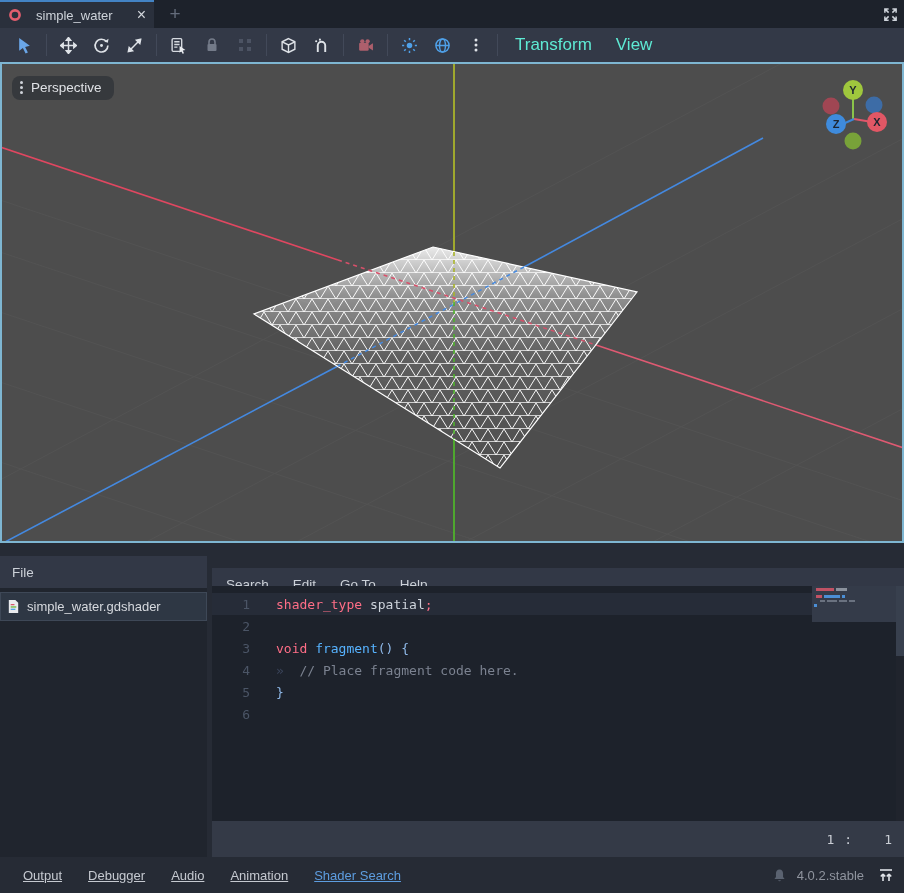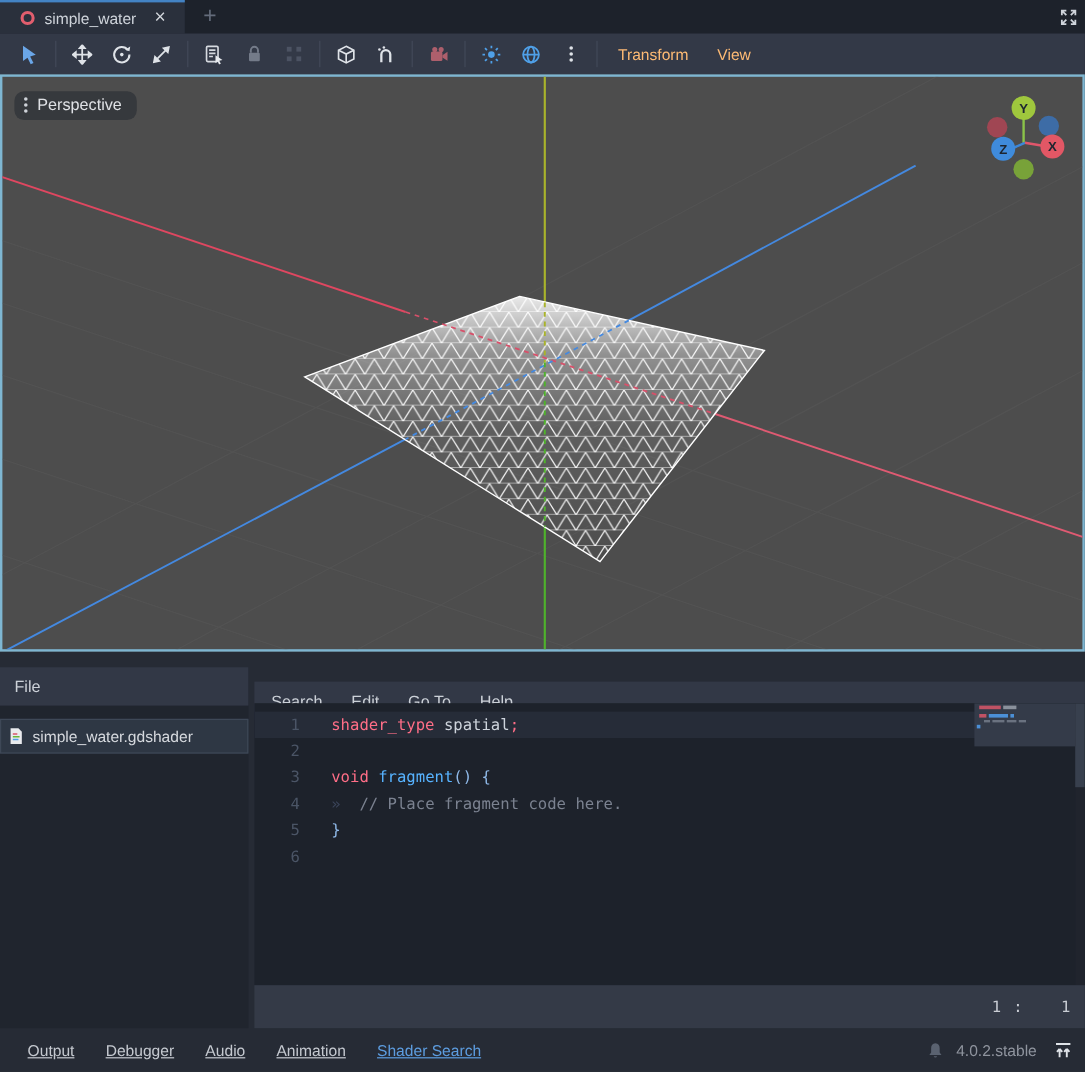--- a/index.html
+++ b/index.html
@@ -2,48 +2,48 @@
 <html><head>
 <meta charset="utf-8">
 <style>
   * { margin:0; padding:0; box-sizing:border-box; }
   html,body { width:904px; height:893px; overflow:hidden; background:#262b35;
     font-family:"Liberation Sans", sans-serif; -webkit-font-smoothing:antialiased; }
 
   
   .tabbar { position:absolute; top:0; left:0; right:0; height:28px; background:#1d222b; }
   .scene-tab { position:absolute; left:0; top:0; width:154px; height:28px; background:#2a303c;
-    border-top:2px solid #4383c4; display:flex; align-items:center; padding:0 16px; gap:7px; }
+    border-top:2px solid #4383c4; display:flex; align-items:center; padding:0 8px; gap:14px; }
   .scene-tab .label { color:#ced3da; font-size:13px; flex:1; white-space:nowrap; overflow:hidden; }
   .tab-close { color:#d4d8de; font-size:16px; line-height:1; cursor:default; }
   .new-tab { position:absolute; left:163px; top:0; width:24px; height:28px; color:#646c7b;
     font-size:19px; display:flex; align-items:center; justify-content:center; }
   .expand-btn { position:absolute; right:5px; top:5px; width:18px; height:18px; display:flex; align-items:center; justify-content:center; }
 
   
   .toolbar { position:absolute; top:28px; left:0; right:0; height:34px; background:#333947;
     display:flex; align-items:center; padding-left:8px; }
   .tbtn { width:33px; height:26px; display:flex; align-items:center; justify-content:center; border-radius:3px; }
   .sep { width:1px; height:22px; background:#424959; margin:0 5px; }
-  .tmenu { color:#fdba74; font-size:13px; padding:0 12px; height:26px; display:flex; align-items:center; }
+  .tmenu { color:#5eead4; font-size:17px; padding:0 12px; height:26px; display:flex; align-items:center; }
 
   
   .viewport { position:absolute; top:62px; left:0; width:904px; height:481px;
     background:#4d4d4d; border:2px solid #7eb6d2; }
   .viewport svg { position:absolute; inset:0; width:100%; height:100%; }
   .persp-pill { position:absolute; left:10px; top:12px; background:#36393d; border-radius:8px;
     display:flex; align-items:center; gap:8px; padding:4px 12px 5px 8px; color:#dfe1e5; font-size:13.5px; }
   .vdots { display:flex; flex-direction:column; gap:2px; }
   .vdots i { width:3px; height:3px; border-radius:50%; background:#cfd3d9; }
 
   
   .file-panel { position:absolute; top:556px; left:0; width:207px; height:301px; background:#20252e; }
   .panel-menu-row { height:32px; background:#323846; display:flex; align-items:center; color:#ccd1d8; font-size:13.5px; }
   .file-panel .panel-menu-row { padding-left:12px; }
-  .file-item { margin-top:11px; height:29px; background:#2e3744; border:1px solid #3e4857;
+  .file-item { margin-top:4px; height:29px; background:#2e3744; border:1px solid #3e4857;
     display:flex; align-items:center; gap:6px; padding-left:5px; color:#d6d9de; font-size:13px; }
 
   .code-panel { position:absolute; top:556px; left:212px; width:692px; height:301px; }
   .code-panel .panel-menu-row { padding-left:2px;margin-top:12px; }
   .code-panel .panel-menu-row span { padding:0 12px; }
   .code-area { position:absolute; top:30px; left:0; right:0; height:235px; background:#1d222b;
     font-family:"DejaVu Sans Mono", monospace; font-size:13px; overflow:hidden; }
   .code-lines { padding-top:7px; }
   .code-line { height:22px; display:flex; align-items:center; }
   .code-line.current { background:#262c38; }

